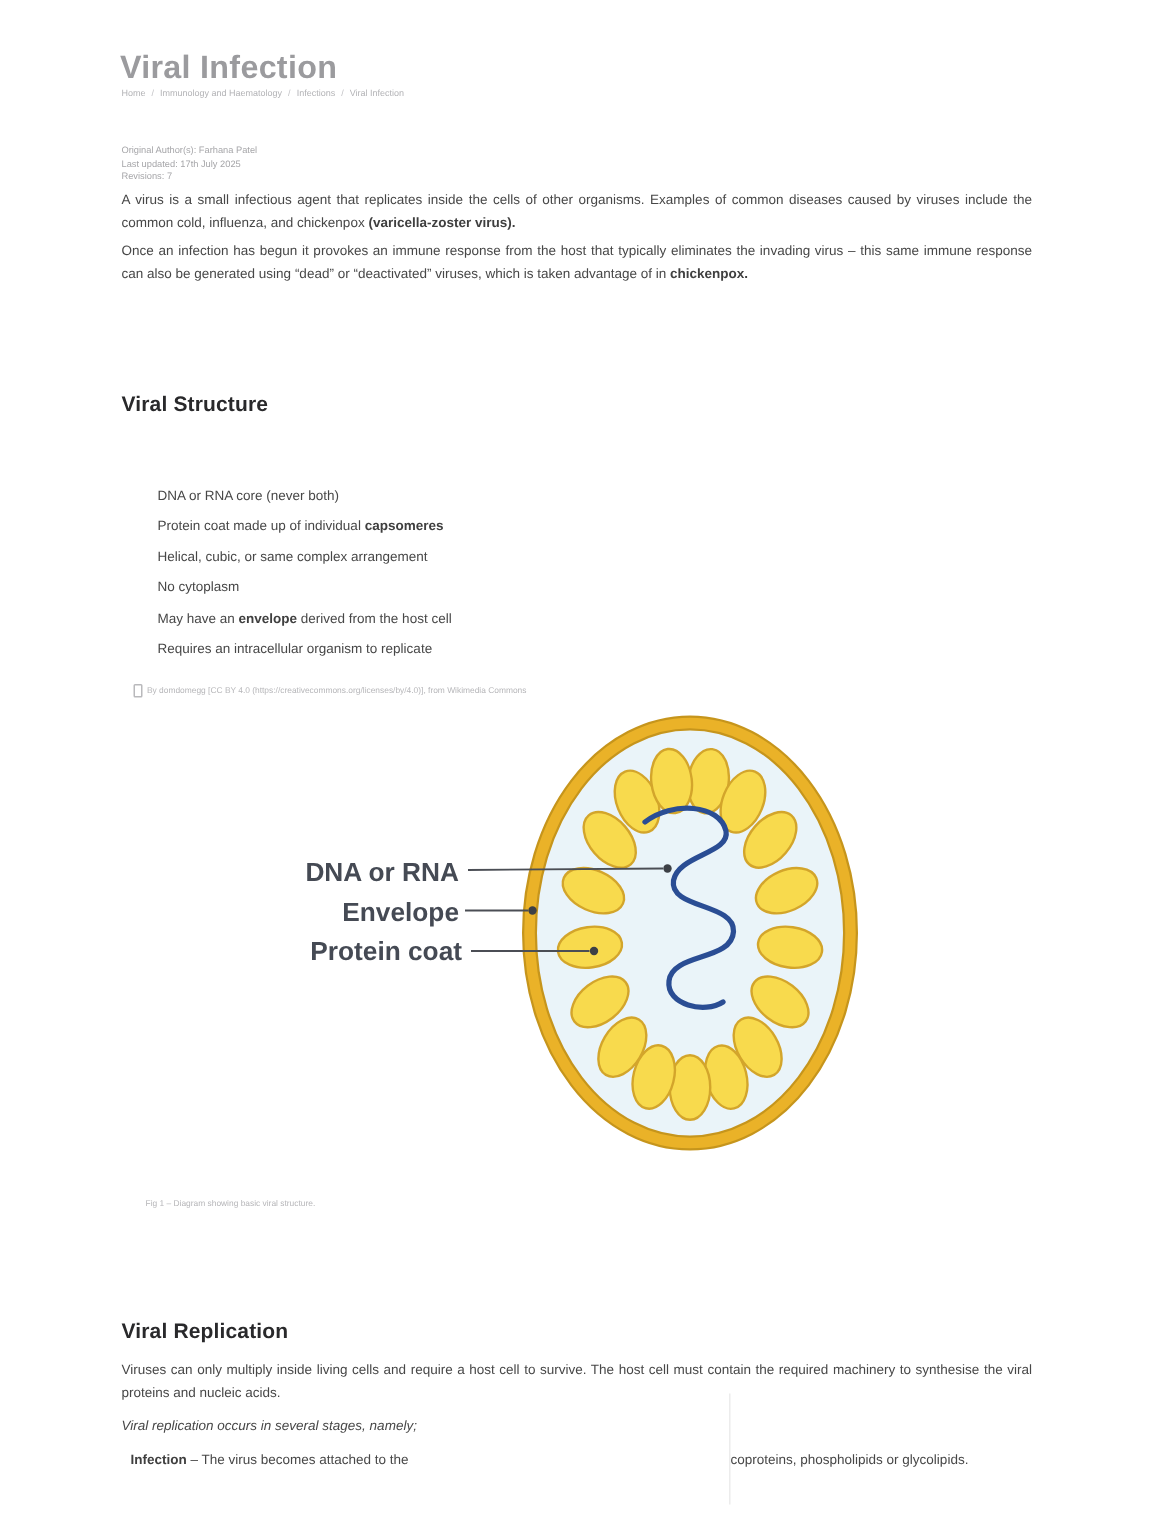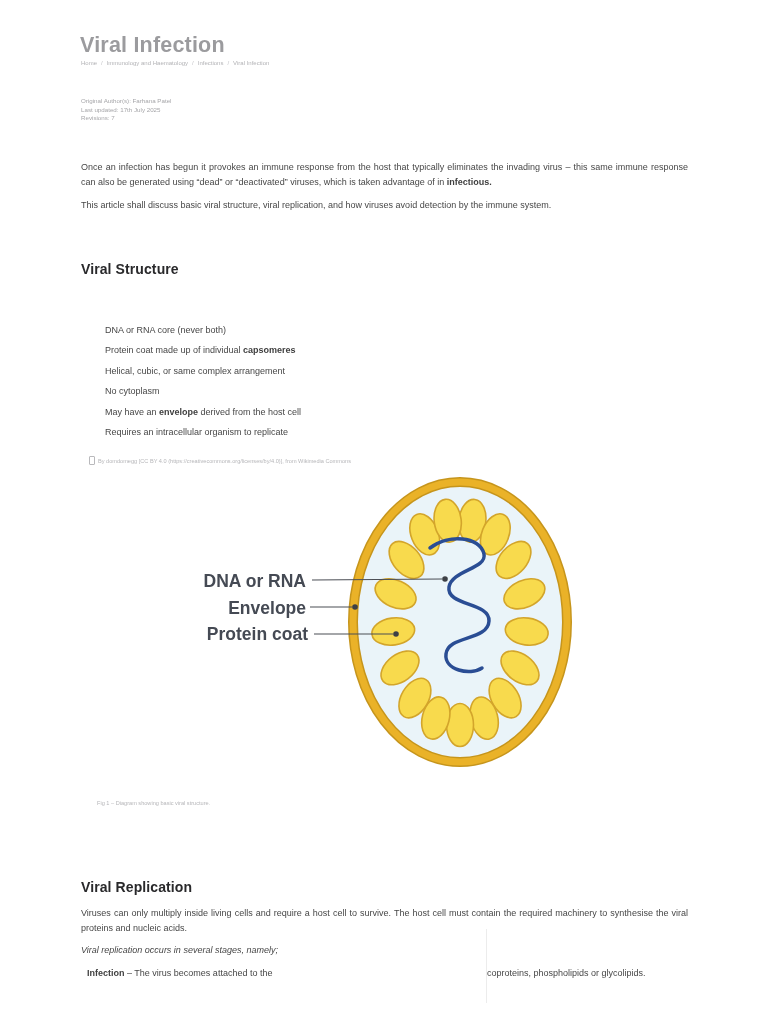--- a/index.html
+++ b/index.html
@@ -64,22 +64,22 @@
   <nav class="abs breadcrumb">
     <span class="crumb">Home</span><span class="sep">/</span><span class="crumb">Immunology and Haematology</span><span class="sep">/</span><span class="crumb">Infections</span><span class="sep">/</span><span class="crumb">Viral Infection</span>
   </nav>
 
   <div class="abs meta">
     <div>Original Author(s): Farhana Patel</div>
     <div>Last updated: 17th July 2025</div>
     <div>Revisions: 7</div>
   </div>
 
-  <p class="abs body-p p2"><span>Once an infection has begun it provokes an immune response from the host that typically eliminates the invading virus – this same immune response can also be generated using “dead” or “deactivated” viruses, which is taken advantage of in </span><b>infectious.</b></p>
-  <p class="abs body-p p3"><span>This article shall discuss basic viral structure, viral replication, and how viruses avoid detection by the immune system.</span></p>
+  <p class="abs body-p p1"><span>A virus is a small infectious agent that replicates inside the cells of other organisms. Examples of common diseases caused by viruses include the common cold, influenza, and chickenpox </span><b>(varicella-zoster virus).</b></p>
+  <p class="abs body-p p2"><span>Once an infection has begun it provokes an immune response from the host that typically eliminates the invading virus – this same immune response can also be generated using “dead” or “deactivated” viruses, which is taken advantage of in </span><b>chickenpox.</b></p>
 
   <h2 class="abs section h2a">Viral Structure</h2>
 
   <ul class="abs feature-list">
     <li class="li"><span>DNA or RNA core (never both)</span></li>
     <li class="li"><span>Protein coat made up of individual </span><b>capsomeres</b></li>
     <li class="li"><span>Helical, cubic, or same complex arrangement</span></li>
     <li class="li"><span>No cytoplasm</span></li>
     <li class="li"><span>May have an </span><b>envelope</b><span> derived from the host cell</span></li>
     <li class="li"><span>Requires an intracellular organism to replicate</span></li>

